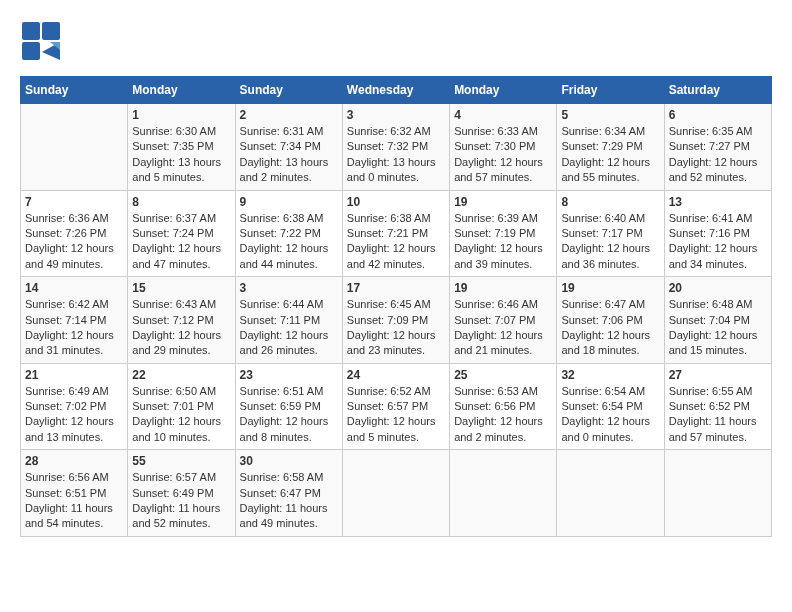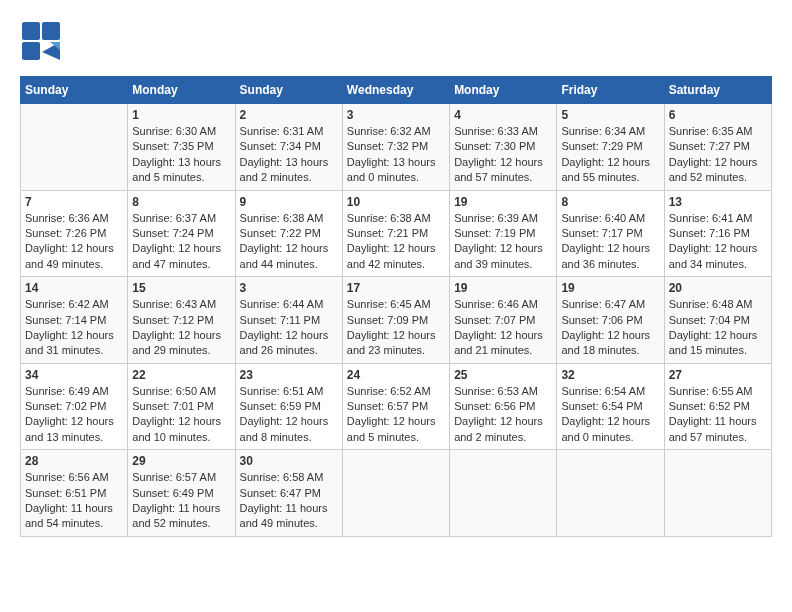--- a/index.html
+++ b/index.html
@@ -203,21 +203,21 @@
           <span class="day-num">19</span>
           <div class="day-info">Sunrise: 6:47 AM<br>Sunset: 7:06 PM<br>Daylight: 12 hours<br>and 18 minutes.</div>
         </td>
         <td>
           <span class="day-num">20</span>
           <div class="day-info">Sunrise: 6:48 AM<br>Sunset: 7:04 PM<br>Daylight: 12 hours<br>and 15 minutes.</div>
         </td>
       </tr>
       <tr>
         <td>
-          <span class="day-num">34</span>
+          <span class="day-num">21</span>
           <div class="day-info">Sunrise: 6:49 AM<br>Sunset: 7:02 PM<br>Daylight: 12 hours<br>and 13 minutes.</div>
         </td>
         <td>
           <span class="day-num">22</span>
           <div class="day-info">Sunrise: 6:50 AM<br>Sunset: 7:01 PM<br>Daylight: 12 hours<br>and 10 minutes.</div>
         </td>
         <td>
           <span class="day-num">23</span>
           <div class="day-info">Sunrise: 6:51 AM<br>Sunset: 6:59 PM<br>Daylight: 12 hours<br>and 8 minutes.</div>
         </td>
@@ -237,21 +237,21 @@
           <span class="day-num">27</span>
           <div class="day-info">Sunrise: 6:55 AM<br>Sunset: 6:52 PM<br>Daylight: 11 hours<br>and 57 minutes.</div>
         </td>
       </tr>
       <tr>
         <td>
           <span class="day-num">28</span>
           <div class="day-info">Sunrise: 6:56 AM<br>Sunset: 6:51 PM<br>Daylight: 11 hours<br>and 54 minutes.</div>
         </td>
         <td>
-          <span class="day-num">29</span>
+          <span class="day-num">55</span>
           <div class="day-info">Sunrise: 6:57 AM<br>Sunset: 6:49 PM<br>Daylight: 11 hours<br>and 52 minutes.</div>
         </td>
         <td>
           <span class="day-num">30</span>
           <div class="day-info">Sunrise: 6:58 AM<br>Sunset: 6:47 PM<br>Daylight: 11 hours<br>and 49 minutes.</div>
         </td>
         <td></td>
         <td></td>
         <td></td>
         <td></td>

